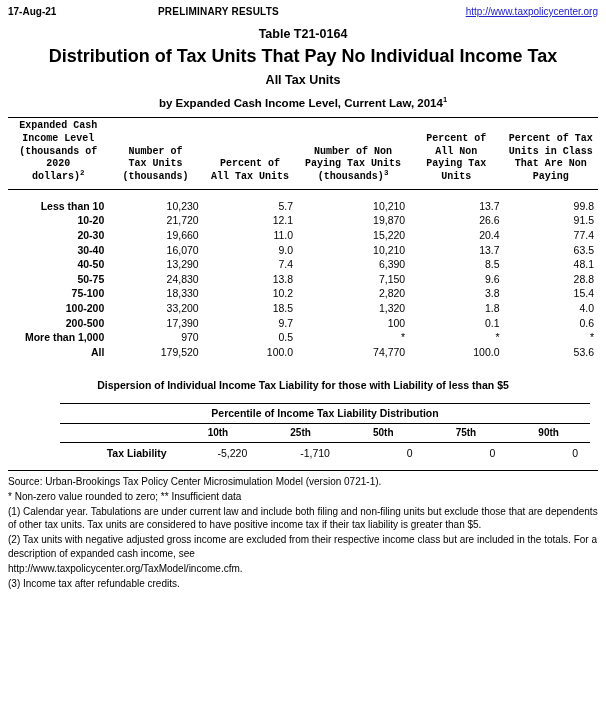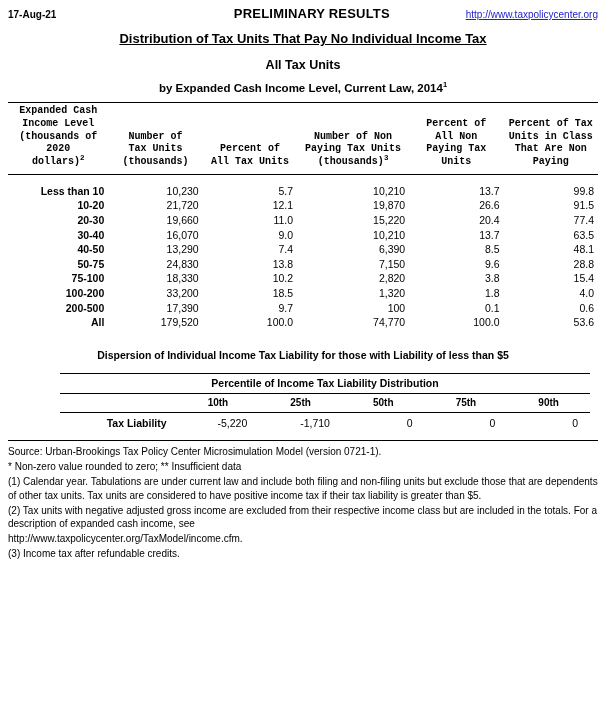--- a/index.html
+++ b/index.html
@@ -29,47 +29,46 @@
     align-items: baseline;
     font-size: 10px;
     margin-bottom: 10px;
   }
   .topbar .date {
     font-weight: bold;
     width: 90px;
   }
   .topbar .prelim {
     font-weight: bold;
-    font-size: 13px;
+    font-size: 10px;
     letter-spacing: 0.2px;
     flex: 1;
-    text-align: center;
+    text-align: left;
     padding-left: 60px;
   }
   .topbar .url {
     color: #2222cc;
     text-decoration: underline;
     font-size: 10px;
     white-space: nowrap;
   }
   
   .titleblock {
     text-align: center;
     margin-top: 10px;
   }
   .titleblock .t1 {
     font-weight: bold;
     font-size: 12.5px;
     margin-bottom: 5px;
   }
   .titleblock .t2 {
     font-weight: bold;
-    font-size: 13px;
-    margin-bottom: 12px;
-    text-decoration: underline;
+    font-size: 18px;
+    margin-bottom: 6px;
   }
   .titleblock .t3 {
     font-weight: bold;
     font-size: 12.5px;
     margin-bottom: 10px;
   }
   .titleblock .t4 {
     font-weight: bold;
     font-size: 11.5px;
     margin-bottom: 8px;
@@ -186,20 +185,21 @@
 
 <div class="page">
 
   <div class="topbar">
     <div class="date">17-Aug-21</div>
     <div class="prelim">PRELIMINARY RESULTS</div>
     <div class="url">http://www.taxpolicycenter.org</div>
   </div>
 
   <div class="titleblock">
+    <div class="t1">Table T21-0164</div>
     <div class="t2">Distribution of Tax Units That Pay No Individual Income Tax</div>
     <div class="t3">All Tax Units</div>
     <div class="t4"><span>by Expanded Cash Income Level, Current Law, 2014</span><sup>1</sup></div>
   </div>
 
   <table class="main">
     <thead>
       <tr>
         <th class="c1 hrule-top hrule-bot">
           <span>Expanded Cash</span><br>
@@ -303,20 +303,28 @@
         <td class="num">1.8</td>
         <td class="num">4.0</td>
       </tr>
       <tr>
         <td class="lbl">200-500</td>
         <td class="num">17,390</td>
         <td class="num">9.7</td>
         <td class="num">100</td>
         <td class="num">0.1</td>
         <td class="num">0.6</td>
+      </tr>
+      <tr>
+        <td class="lbl">More than 1,000</td>
+        <td class="num">970</td>
+        <td class="num">0.5</td>
+        <td class="num">*</td>
+        <td class="num">*</td>
+        <td class="num">*</td>
       </tr>
       <tr class="total">
         <td class="lbl">All</td>
         <td class="num">179,520</td>
         <td class="num">100.0</td>
         <td class="num">74,770</td>
         <td class="num">100.0</td>
         <td class="num">53.6</td>
       </tr>
     </tbody>

